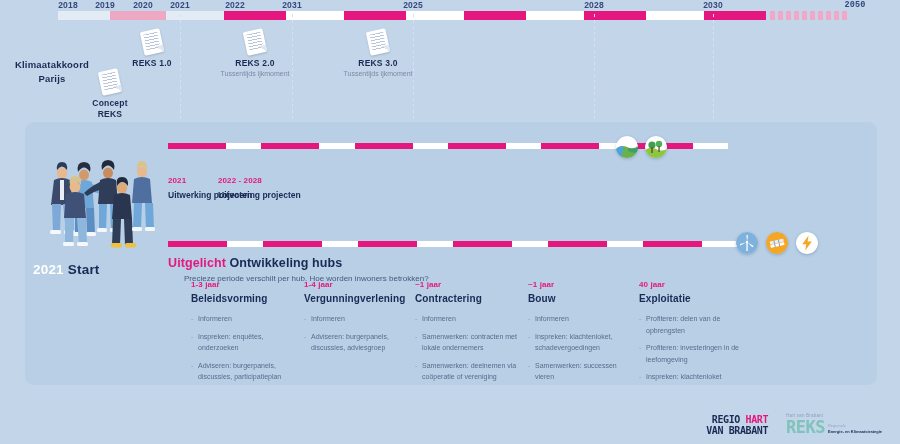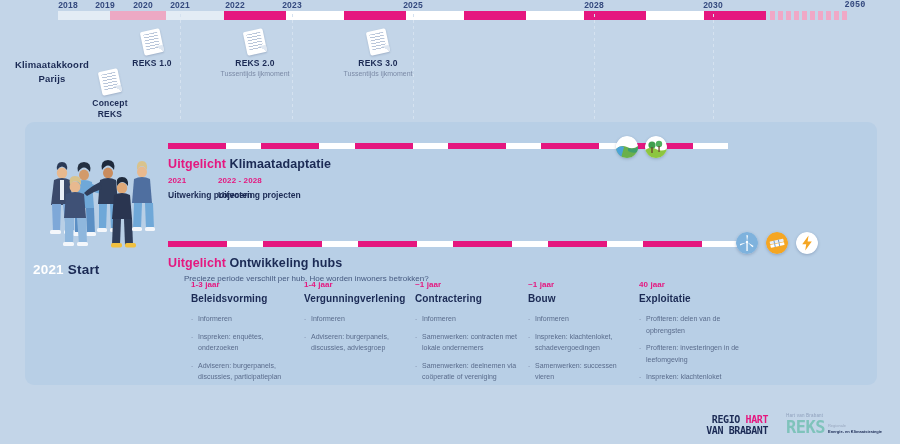--- a/index.html
+++ b/index.html
@@ -100,21 +100,21 @@
 <body>
 
 <div id="stage">
 
   <div class="tl-years" id="year-labels">
       <div class="tl-year" style="left: 68px;">2018</div>
       <div class="tl-year" style="left: 105px;">2019</div>
       <div class="tl-year" style="left: 143px;">2020</div>
       <div class="tl-year" style="left: 180px;">2021</div>
       <div class="tl-year" style="left: 235px;">2022</div>
-      <div class="tl-year" style="left: 292px;">2023</div>
+      <div class="tl-year" style="left: 292px;">2031</div>
       <div class="tl-year" style="left: 413px;">2025</div>
       <div class="tl-year" style="left: 594px;">2028</div>
       <div class="tl-year" style="left: 713px;">2030</div>
       <div class="tl-year" style="left: 855px; font-family: Liberation Mono, monospace;">2050</div>
     </div>
   <div class="tl-track" id="tl-track">
       <div class="tl-seg" style="left: 0px; width: 52px; background: rgb(227, 236, 245);"></div>
       <div class="tl-seg" style="left: 52px; width: 56px; background: rgb(237, 169, 196);"></div>
       <div class="tl-seg" style="left: 108px; width: 58px; background: rgb(227, 236, 245);"></div>
       <div class="tl-seg" style="left: 166px; width: 62px; background: rgb(229, 23, 127);"></div>
@@ -270,24 +270,20 @@
       <div class="rb-seg" style="left: 151.2px; width: 35.4667px; background: rgb(255, 255, 255);"></div>
       <div class="rb-seg" style="left: 186.667px; width: 57.8667px; background: rgb(229, 23, 127);"></div>
       <div class="rb-seg" style="left: 244.533px; width: 35.4667px; background: rgb(255, 255, 255);"></div>
       <div class="rb-seg" style="left: 280px; width: 57.8667px; background: rgb(229, 23, 127);"></div>
       <div class="rb-seg" style="left: 337.867px; width: 35.4667px; background: rgb(255, 255, 255);"></div>
       <div class="rb-seg" style="left: 373.333px; width: 57.8667px; background: rgb(229, 23, 127);"></div>
       <div class="rb-seg" style="left: 431.2px; width: 35.4667px; background: rgb(255, 255, 255);"></div>
       <div class="rb-seg" style="left: 466.667px; width: 57.8667px; background: rgb(229, 23, 127);"></div>
       <div class="rb-seg" style="left: 524.533px; width: 35.4667px; background: rgb(255, 255, 255);"></div>
     </div>
-  <div class="rowhead" style="left:168px;top:157px;">
-    <span class="hl">Uitgelicht</span>
-    <span class="nm">Klimaatadaptatie</span>
-  </div>
   <div class="kcol" style="left:168px;top:176px;">
     <div class="per">2021</div>
     <div class="lbl">Uitwerking projecten</div>
   </div>
   <div class="kcol" style="left:218px;top:176px;width:130px;">
     <div class="per">2022 - 2028</div>
     <div class="lbl">Uitvoering projecten</div>
   </div>
 
   <div class="cico" style="left:616px;top:136px;">

